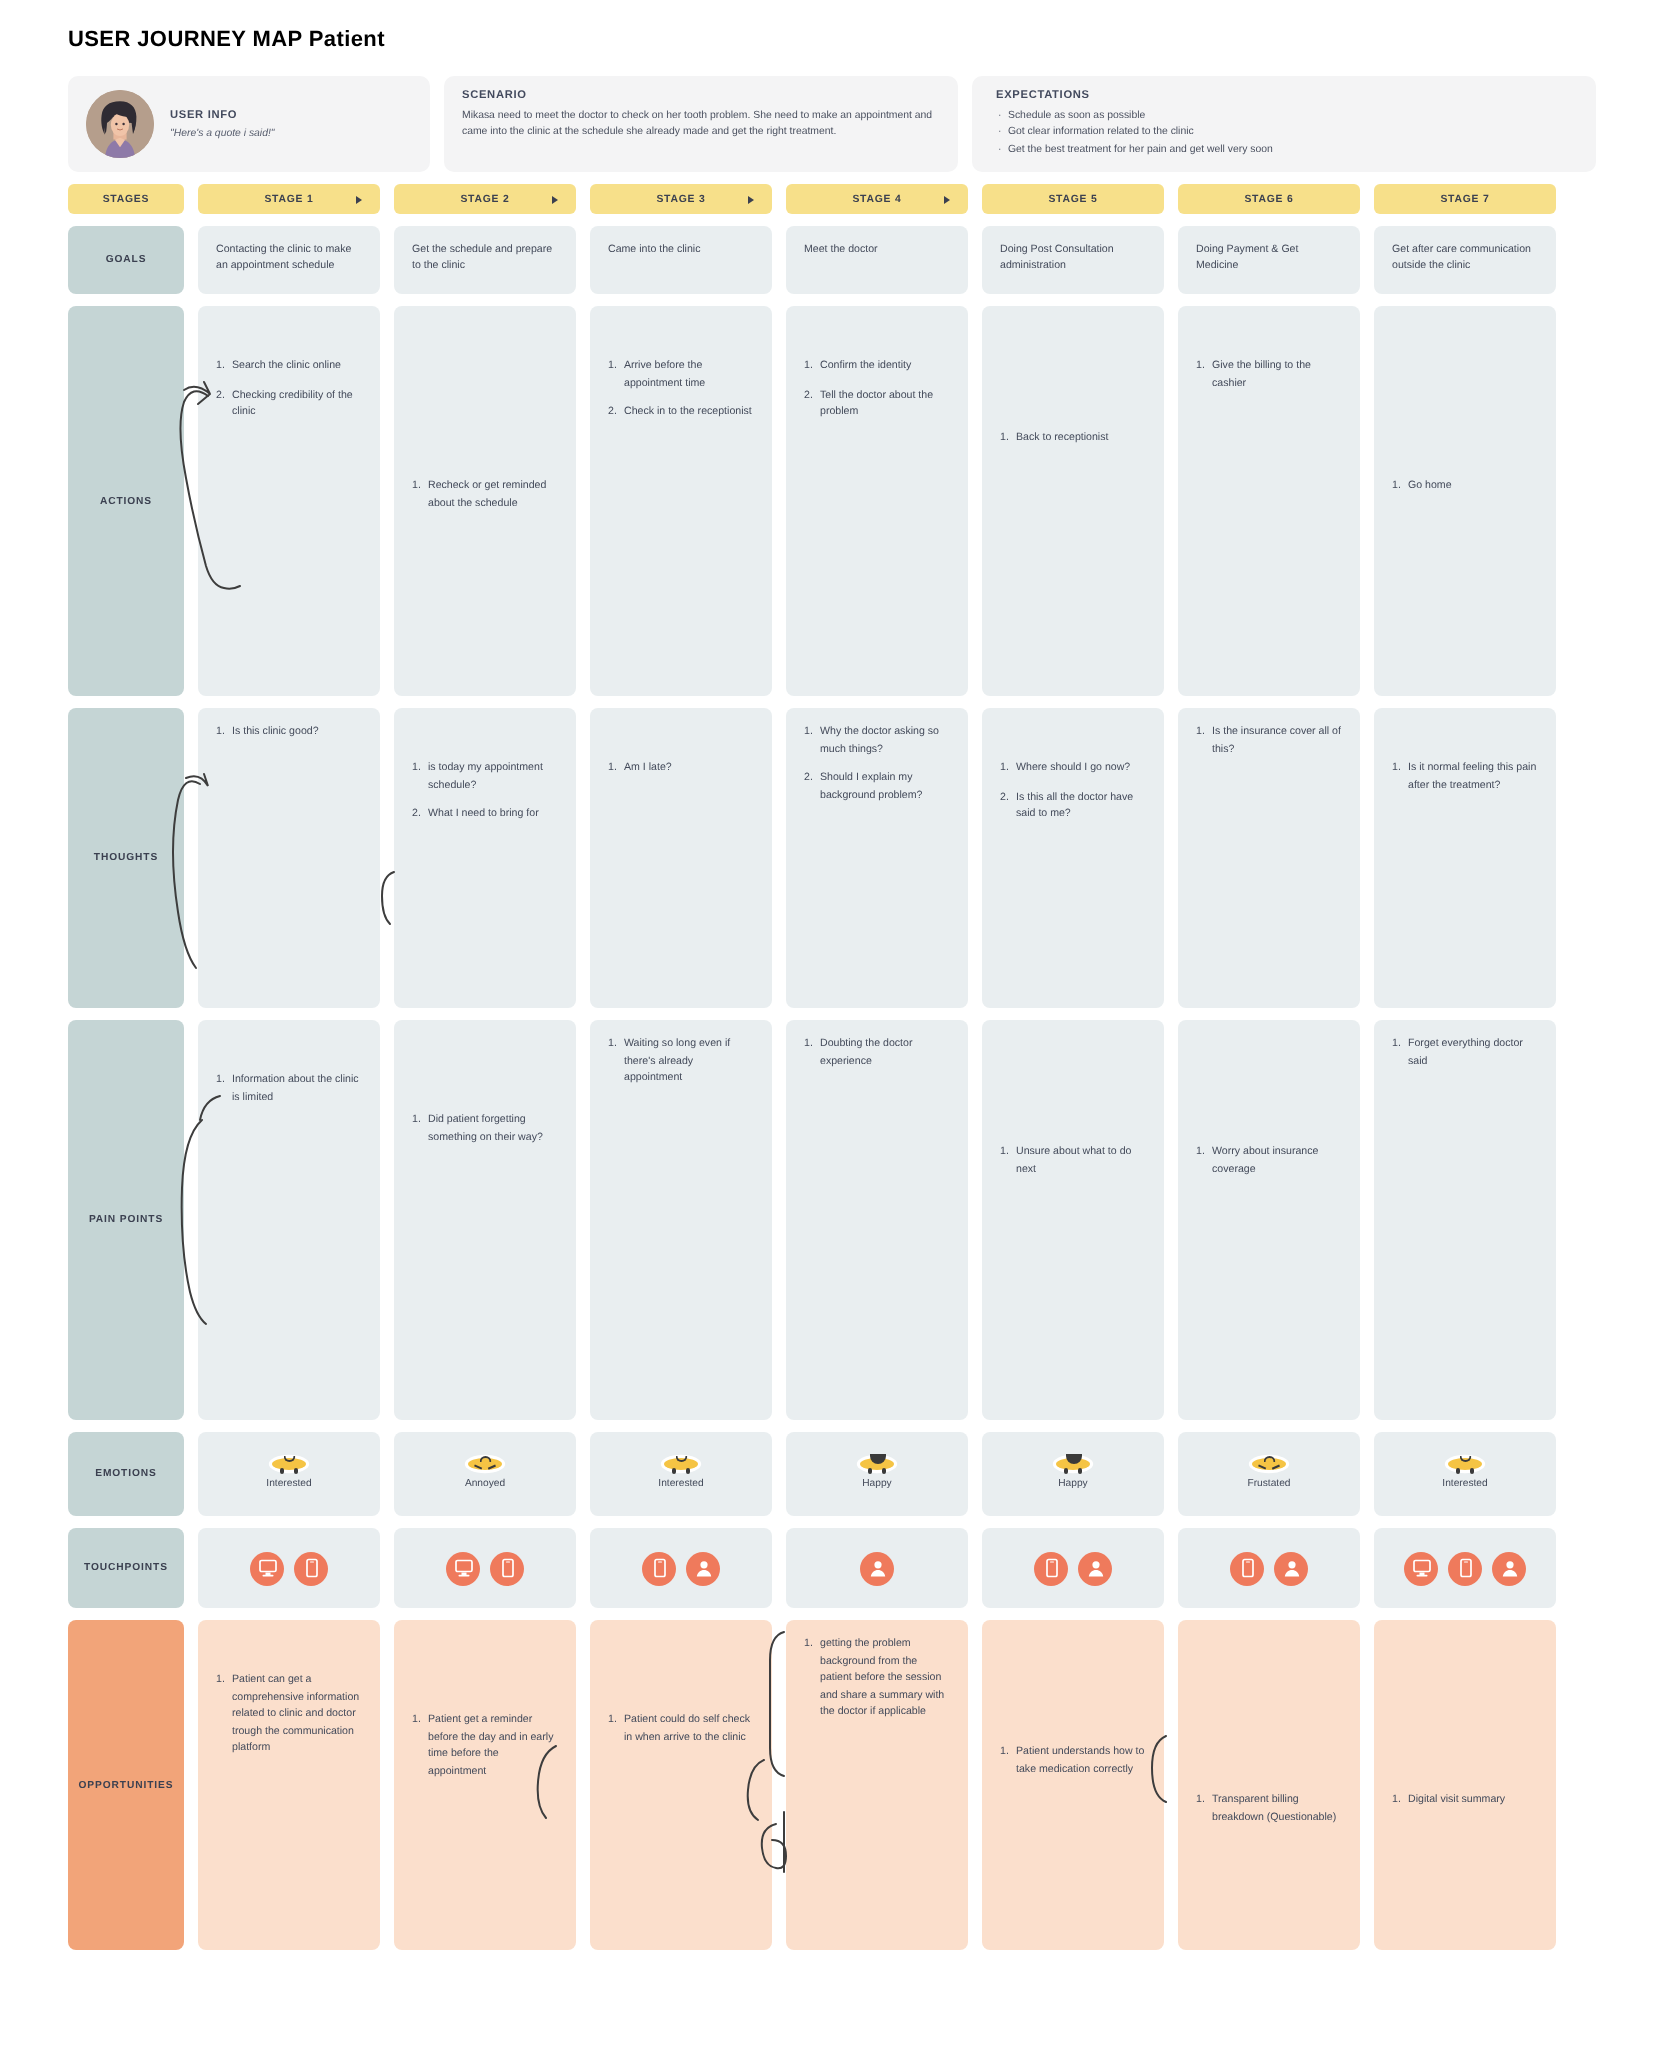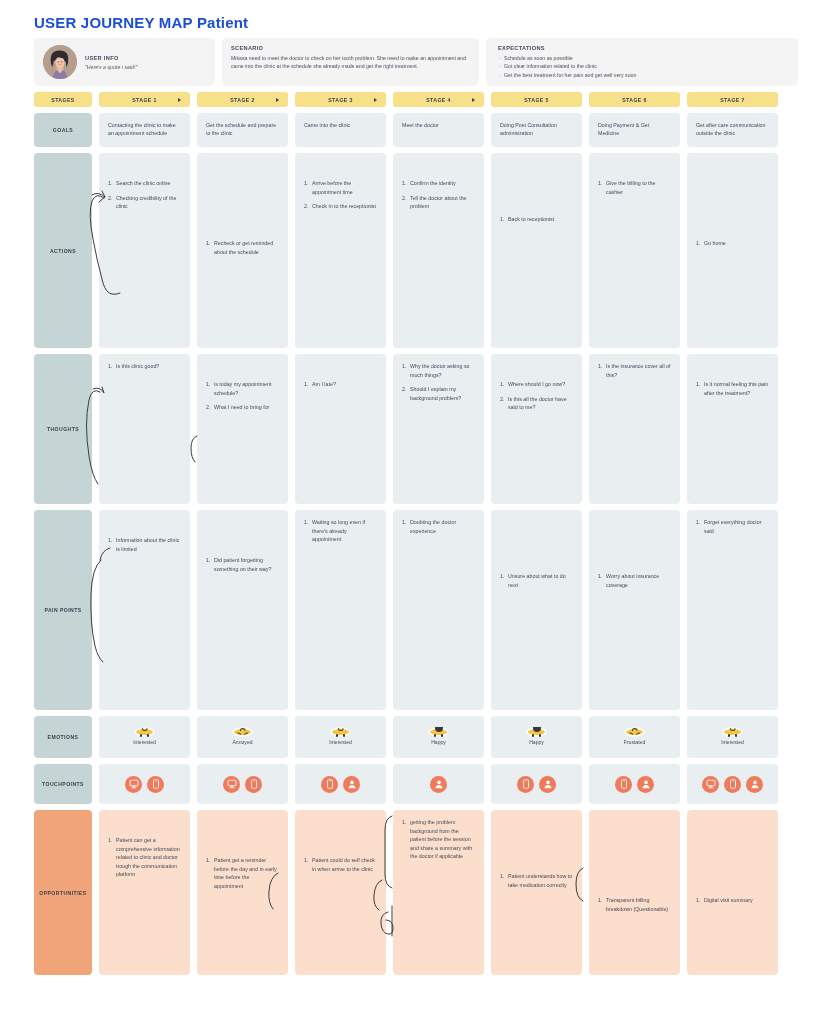--- a/index.html
+++ b/index.html
@@ -8,22 +8,22 @@
     background: #ffffff;
     font-family: "Liberation Sans", sans-serif;
     color: #3c4251;
     overflow: hidden;
   }
   .page { position: relative; width: 833px; height: 1024px; padding: 0; }
 
   
   .title {
     position: absolute; left: 34px; top: 14px;
-    font-size: 15px; font-weight: bold; letter-spacing: .2px;
-    color: #1d4ed8;
+    font-size: 11px; font-weight: bold; letter-spacing: .2px;
+    color: #000000;
   }
   .title .sub { font-weight: bold; }
 
   
   .header-row {
     position: absolute; left: 34px; top: 38px;
     width: 764px; height: 48px;
     display: flex; gap: 7px;
   }
   .hcard {

